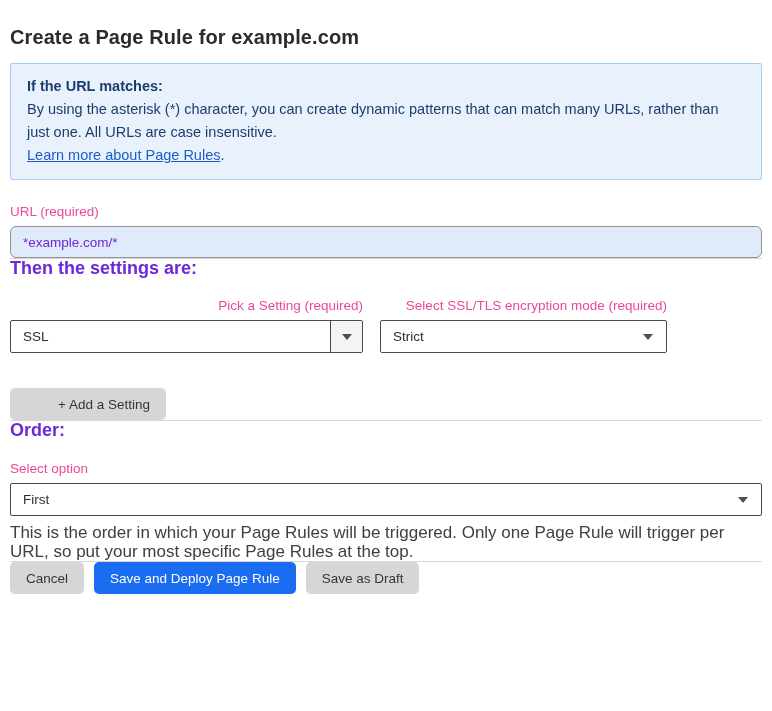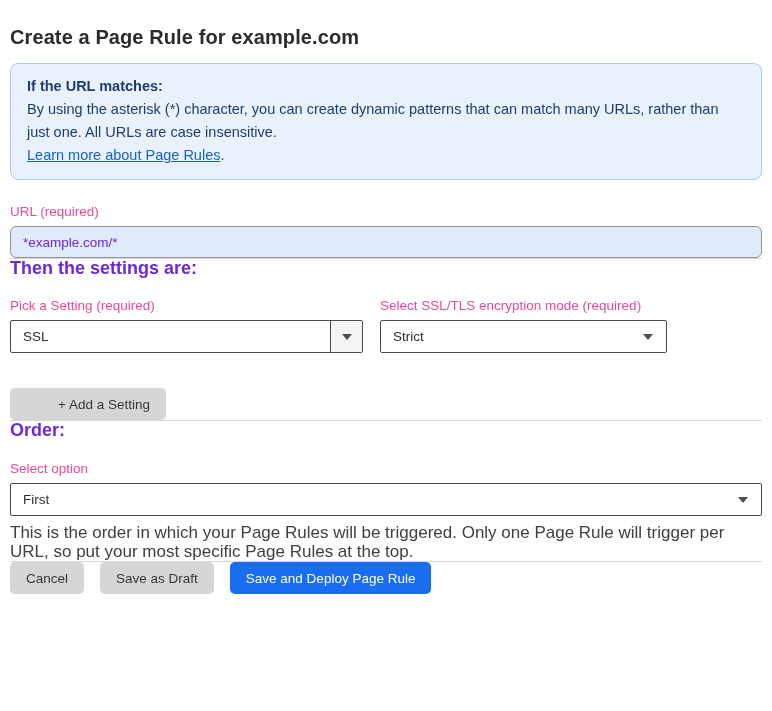--- a/index.html
+++ b/index.html
@@ -18,21 +18,21 @@
     color: #2b2b2b;
     margin-bottom: 12px;
     letter-spacing: 0.1px;
     margin-top: 15px;
   }
 
   
   .info-box {
     background: #e9f2fc;
     border: 1px solid #a9cdf0;
-    border-radius: 8px;
+    border-radius: 2px;
     padding: 11px 16px 12px 16px;
     color: #1d3c6e;
     font-size: 14.5px;
     line-height: 23px;
   }
   .info-heading { font-weight: bold; }
   .info-link-line a {
     color: #1a5fc8;
     cursor: pointer;
   }
@@ -71,21 +71,21 @@
 
   h2.section-heading {
     font-size: 18px;
     font-weight: bold;
     color: #6d28d9;
     line-height: 18px;
   }
   .settings-heading { margin-bottom: 21px; }
   .order-heading { margin-bottom: 22px; }
 
-  .selects-row { display: flex; gap: 17px; }
+  .selects-row { display: flex; gap: 17px; text-align: right; }
   .col-setting { width: 353px; }
   .col-mode { width: 287px; }
 
   
   .select {
     height: 33px;
     border: 1px solid #4a4a4a;
     border-radius: 2px;
     background: #ffffff;
     display: flex;
@@ -133,21 +133,21 @@
   .add-btn { margin-top: 35px; padding-left: 48px; }
 
   .help-text {
     margin-top: 7px;
     font-size: 17px;
     line-height: 19px;
     color: #404040;
     max-width: 752px;
   }
 
-  .footer-row { display: flex; gap: 16px; }
+  .footer-row { display: flex; gap: 10px; }
   .footer-row .btn + .btn { margin-left: 0; }
   .save-deploy { margin-left: 1px; }
 </style>
 </head>
 <body>
 
 <div class="page">
 
   <h1 class="page-title">Create a Page Rule for example.com</h1>
 
@@ -197,17 +197,17 @@
       <span class="select-value">First</span>
       <i class="arrow arrow-plain"></i>
     </div>
     <p class="help-text">This is the order in which your Page Rules will be triggered. Only one Page Rule will trigger per URL, so put your most specific Page Rules at the top.</p>
   </div>
 
   <hr class="divider divider-3">
 
   <div class="footer-row">
     <button class="btn btn-gray">Cancel</button>
+    <button class="btn btn-primary save-deploy">Save and Deploy Page Rule</button>
     <button class="btn btn-gray">Save as Draft</button>
-    <button class="btn btn-primary save-deploy">Save and Deploy Page Rule</button>
   </div>
 
 </div>
 
 </body></html>

